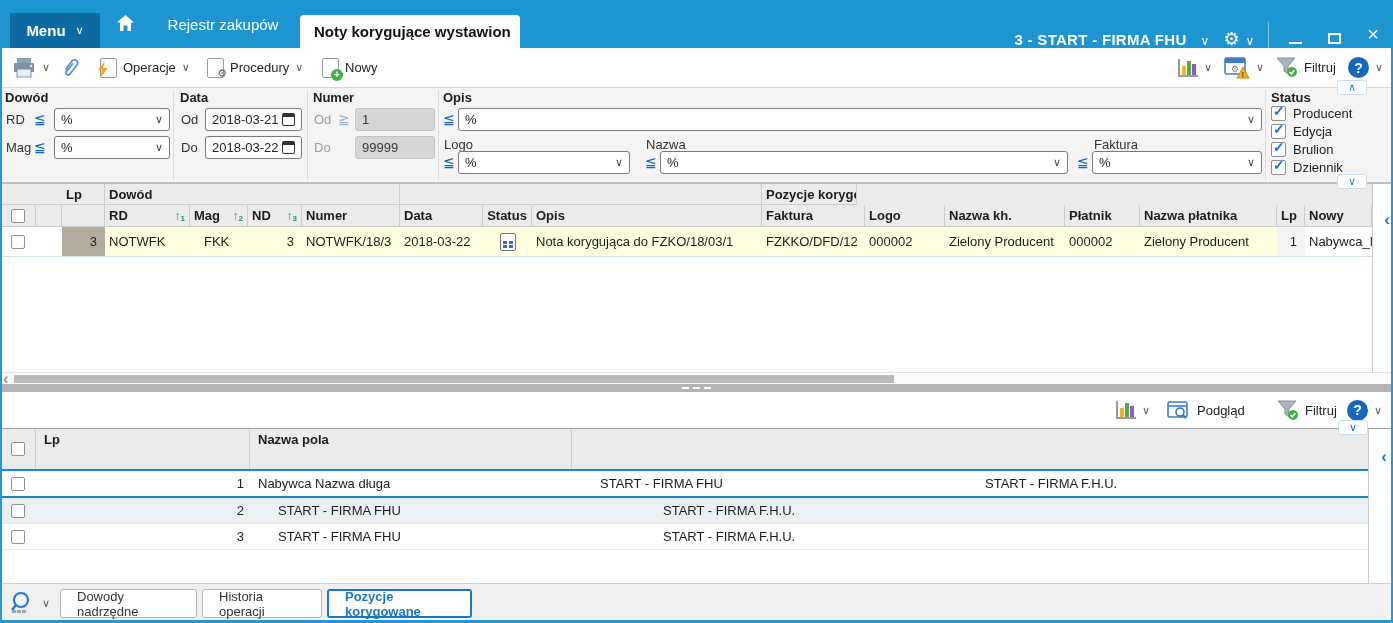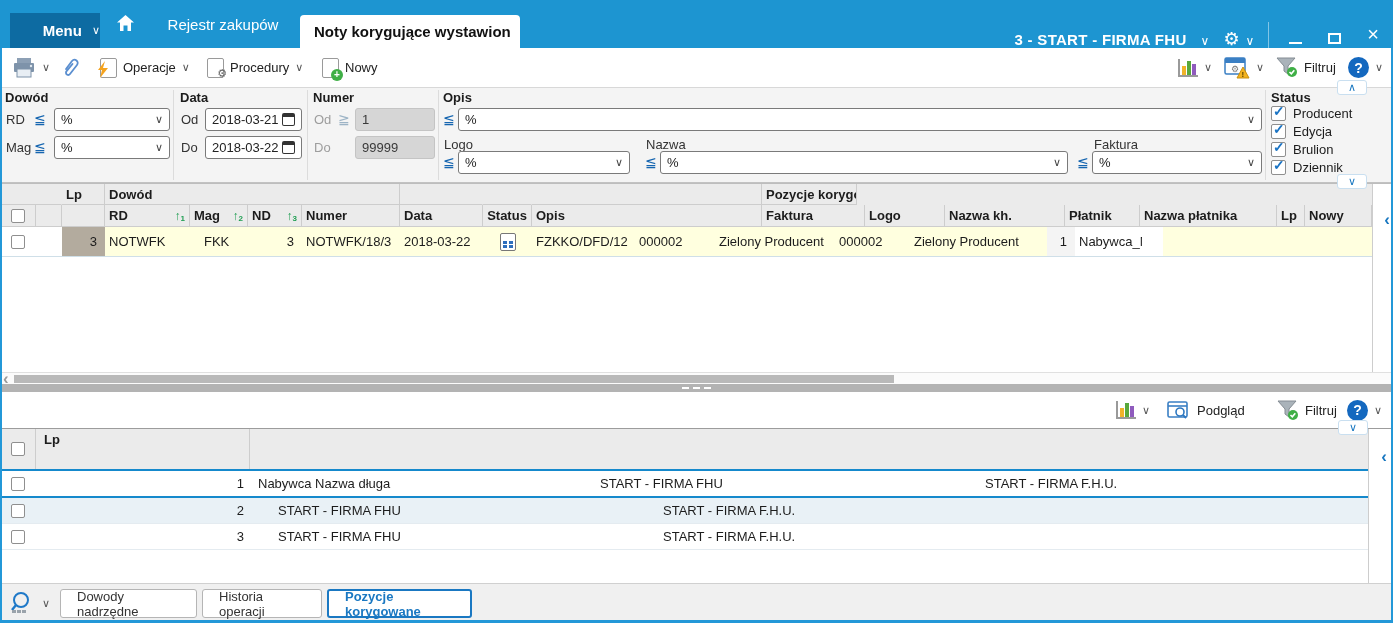--- a/index.html
+++ b/index.html
@@ -12,21 +12,21 @@
   .abs { position:absolute; }
   .nowrap { white-space:nowrap; overflow:hidden; }
 
   
   .win-edge { position:absolute; background:#2398d8; z-index:50; }
 
   
   .titlebar { left:0; top:0; width:1393px; height:48px; background:#1d95d1; }
   .menu-btn { left:10px; top:13px; width:90px; height:35px; background:#0d6ba2;
     color:#fff; font-weight:bold; font-size:15px; display:flex; align-items:center;
-    justify-content:flex-end; gap:10px; cursor:pointer; }
+    justify-content:center; gap:10px; cursor:pointer; }
   .menu-btn .chev { font-size:11px; font-weight:normal; }
   .home { left:116px; top:14px; }
   .tab-inactive { left:148px; top:0; width:150px; height:48px; color:#fff;
     font-size:15px; display:flex; align-items:center; justify-content:center; }
   .tab-active { left:300px; top:15px; width:220px; height:33px; background:#fff;
     border-radius:4px 4px 0 0; display:flex; align-items:center; padding-left:14px; }
   .tab-active span { font-weight:bold; font-size:15px; color:#111; white-space:nowrap; overflow:hidden; width:196px; }
   .tb-right { right:8px; top:0; height:48px; display:flex; align-items:flex-end; gap:14px; color:#fff; }
   .apps-icon { display:grid; grid-template-columns:7px 7px; grid-template-rows:7px 7px; gap:3px; }
   .apps-icon i { background:#fff; }
@@ -398,20 +398,21 @@
       <div class="dc" style="width:98px">NOTWFK/18/3</div>
       <div class="dc" style="width:83px">2018-03-22</div>
       <div class="dc" style="width:49px;justify-content:center">
         <span class="doc-status">
           <i style="left:2px;bottom:6px"></i>
             <i style="left:8px;bottom:6px"></i>
             <i style="left:2px;bottom:2px"></i>
             <i style="left:8px;bottom:2px"></i>
         </span>
       </div>
+      <div class="dc" style="width:230px">Nota korygująca do FZKO/18/03/1</div>
       <div class="dc" style="width:103px">FZKKO/DFD/12</div>
       <div class="dc" style="width:80px">000002</div>
       <div class="dc" style="width:120px">Zielony Producent</div>
       <div class="dc" style="width:75px">000002</div>
       <div class="dc" style="width:137px">Zielony Producent</div>
       <div class="dc num" style="width:28px;background:#f4f4f4">1</div>
       <div class="dc" style="width:67px;background:#fff">Nabywca_Nazwa</div>
       <div style="width:21px;background:#fff"></div>
     </div>
     <div class="side-strip">
@@ -467,20 +468,21 @@
   <div class="collapse-box" style="left:1338px;top:420px">
     <span>∨</span>
   </div>
 
   <div class="abs grid2">
     <div class="g2h">
       <div class="g2hc" style="width:36px;display:flex;align-items:center;justify-content:center;padding:0">
           <span class="cb" style="width:14px;height:14px"></span>
         </div>
       <div class="g2hc" style="width:214px">Lp</div>
+      <div class="g2hc" style="width:322px">Nazwa pola</div>
       <div style="width:25px"></div>
     </div>
 
     <div class="g2row rowsel">
       <div class="g2c" style="width:36px;justify-content:center">
           <span class="cb" style="width:14px;height:14px"></span>
         </div>
       <div class="g2c" style="width:214px;justify-content:flex-end;padding-right:6px">1</div>
       <div class="g2c" style="width:322px;padding-left:8px">Nabywca Nazwa długa</div>
       <div class="g2c" style="width:405px;padding-left:28px">START - FIRMA FHU</div>

